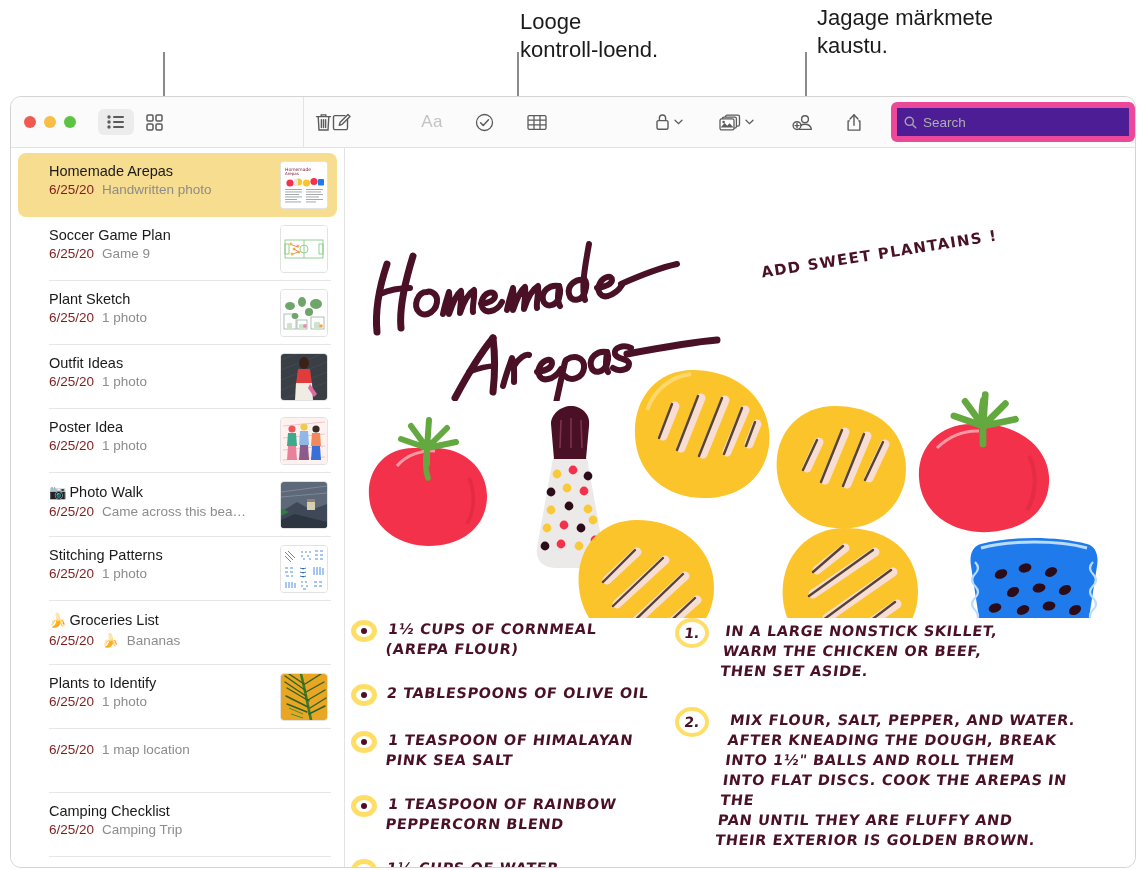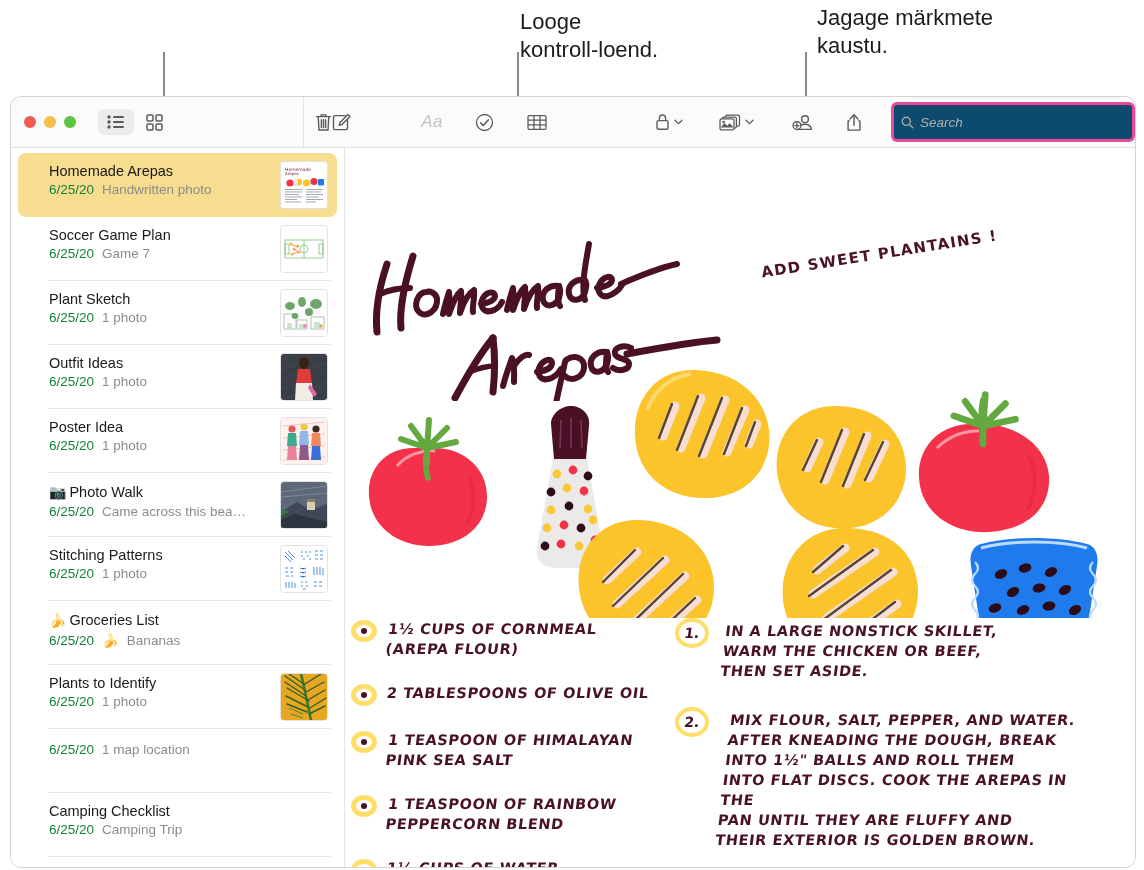--- a/index.html
+++ b/index.html
@@ -38,21 +38,20 @@
   }
 
   
   #toolbar {
     position: relative;
     height: 51px;
     background: #fbfbfb;
     border-bottom: 1px solid #e3e3e3;
     display: flex;
     align-items: flex-end;
-    font-style: italic;
   }
   #toolbar-left {
     width: 334px; height: 100%;
     display: flex; align-items: center;
     border-right: 1px solid #e3e3e3;
     position: relative;
   }
   .traffic { display: flex; gap: 8px; margin-left: 13px; }
   .tl { width: 12px; height: 12px; border-radius: 50%; }
   .tl.red { background: #f05b51; }
@@ -77,23 +76,23 @@
   }
   #compose-btn { margin-left: 23px; width: 28px; }
   #fmt-group { margin-left: 66px; display: flex; align-items: center; gap: 29px; }
   #aa-label { font-size: 17px; color: #c3c3c3; letter-spacing: .5px; }
   #attach-group { margin-left: 105px; display: flex; align-items: center; gap: 34px; }
   .chev { margin-left: 4px; }
   #share-group { margin-left: 36px; display: flex; align-items: center; gap: 27px; }
   #search-box {
     margin-left: 26px;
     width: 244px; height: 40px;
-    border: 3px solid #ec4899;
+    border: 6px solid #ec4899;
     border-radius: 6px;
-    background: #0c4a6e;
+    background: #4c1d95;
     display: flex; align-items: center;
     padding: 0 7px;
   }
   #search-box .txt { font-size: 13.5px; color: #aeaeae; margin-left: 6px; }
 
   
   #body { display: flex; height: 720px; }
 
   
   #notes-list {
@@ -119,21 +118,21 @@
   .note-title {
     font-size: 14.5px; font-weight: normal; color: #1a1a1a;
     white-space: nowrap; overflow: hidden;
   }
   .note-meta {
     margin-top: 3px;
     font-size: 13.5px; color: #8c8c8c;
     display: flex; align-items: baseline; gap: 8px;
     white-space: nowrap; overflow: hidden;
   }
-  .note-meta .date { color: #15803d; }
+  .note-meta .date { color: #7f1d1d; }
   .note-emoji { font-size: 14px; margin-right: 3px; }
   .thumb {
     position: absolute; right: 9px; top: 8px;
     width: 48px; height: 48px;
     border-radius: 4px;
     border: 1px solid #e2e2e2;
     overflow: hidden;
     background: #fff;
   }
   .thumb svg { display: block; }
@@ -407,21 +406,21 @@
     <rect x="25" y="37" width="17" height=".9"></rect>
                   <rect x="25" y="39.5" width="10" height=".9"></rect>
                 </g>
               </svg>
             </div>
           </div>
           <div class="note-row">
             <div class="note-title">Soccer Game Plan</div>
             <div class="note-meta">
               <span class="date">6/25/20</span>
-              <span>Game 7</span>
+              <span>Game 9</span>
             </div>
             <div class="thumb">
               <svg width="46" height="46" viewBox="0 0 46 46">
                 <rect width="46" height="46" fill="#fff"></rect>
     <g stroke="#7cc47c" stroke-width=".8" fill="none">
                   <rect x="4" y="14" width="38" height="18"></rect>
     <path d="M23 14v18"></path>
                   <circle cx="23" cy="23" r="4"></circle>
                   <rect x="4" y="18" width="4" height="10"></rect>
     <rect x="38" y="18" width="4" height="10"></rect>

